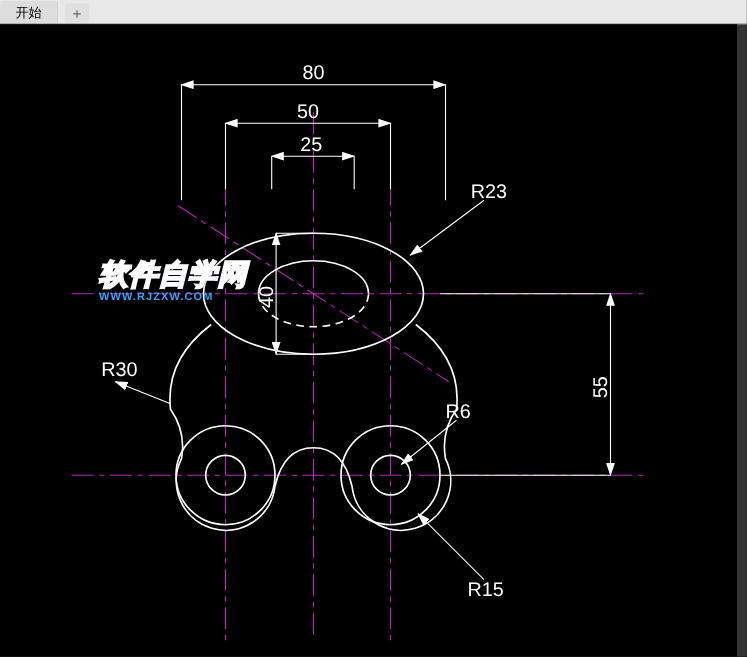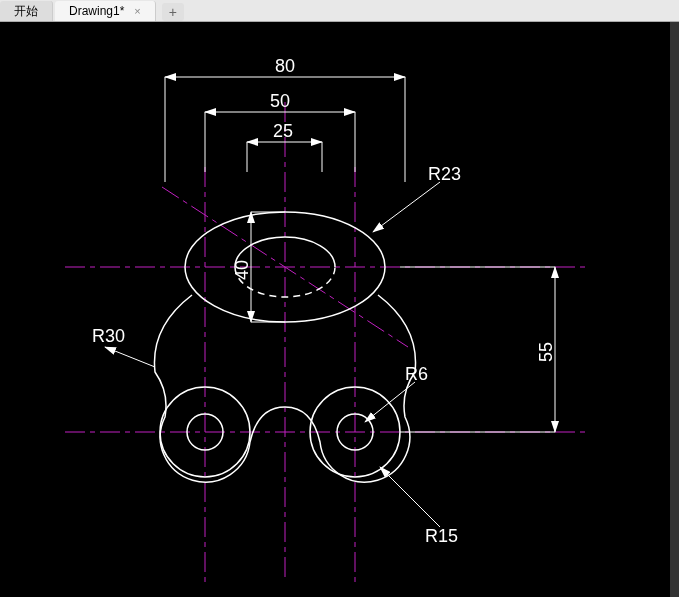--- a/index.html
+++ b/index.html
@@ -17,24 +17,20 @@
 .watermark { position: absolute; top: 210px; left: 90px; font-weight: bold; font-style: italic; }
 .watermark .main { font-size: 26px; color: #3aa0ff; -webkit-text-stroke: 2px #fff; text-shadow: 0 0 2px #004, 0 0 2px #004; letter-spacing: 1px; }
 .watermark .sub { font-size: 10px; color: #3aa0ff; letter-spacing: 1px; margin-top: -2px; font-style: normal; font-weight: bold; }
 </style>
 </head>
 <body>
 
 <div class="tabbar">
   <div class="tab inactive">
     <span>开始</span>
-  </div>
-  <div class="tab">
-    <span>Drawing1*</span>
-    <span class="close">×</span>
   </div>
   <div class="newtab">+</div>
 </div>
 
 <div class="canvas">
   <svg width="679" height="575">
     <defs>
       <marker id="arrow" markerWidth="12" markerHeight="8" refX="11" refY="4" orient="auto">
         <path d="M0,0 L12,4 L0,8 Z" fill="#fff"></path>
       </marker>
@@ -100,13 +96,17 @@
     <line class="dim" x1="155" y1="345" x2="105" y2="325" marker-end="url(#arrow)"></line>
     <text class="dim-text" x="92" y="320">R30</text>
 
     <line class="dim" x1="365" y1="400" x2="415" y2="360" marker-start="url(#arrowS)"></line>
     <text class="dim-text" x="405" y="358">R6</text>
 
     <line class="dim" x1="380" y1="445" x2="440" y2="505" marker-start="url(#arrowS)"></line>
     <text class="dim-text" x="425" y="520">R15</text>
   </svg>
 
+  <div class="watermark">
+    <div class="main">软件自学网</div>
+    <div class="sub">WWW.RJZXW.COM</div>
+  </div>
 </div>
 
 </body></html>

